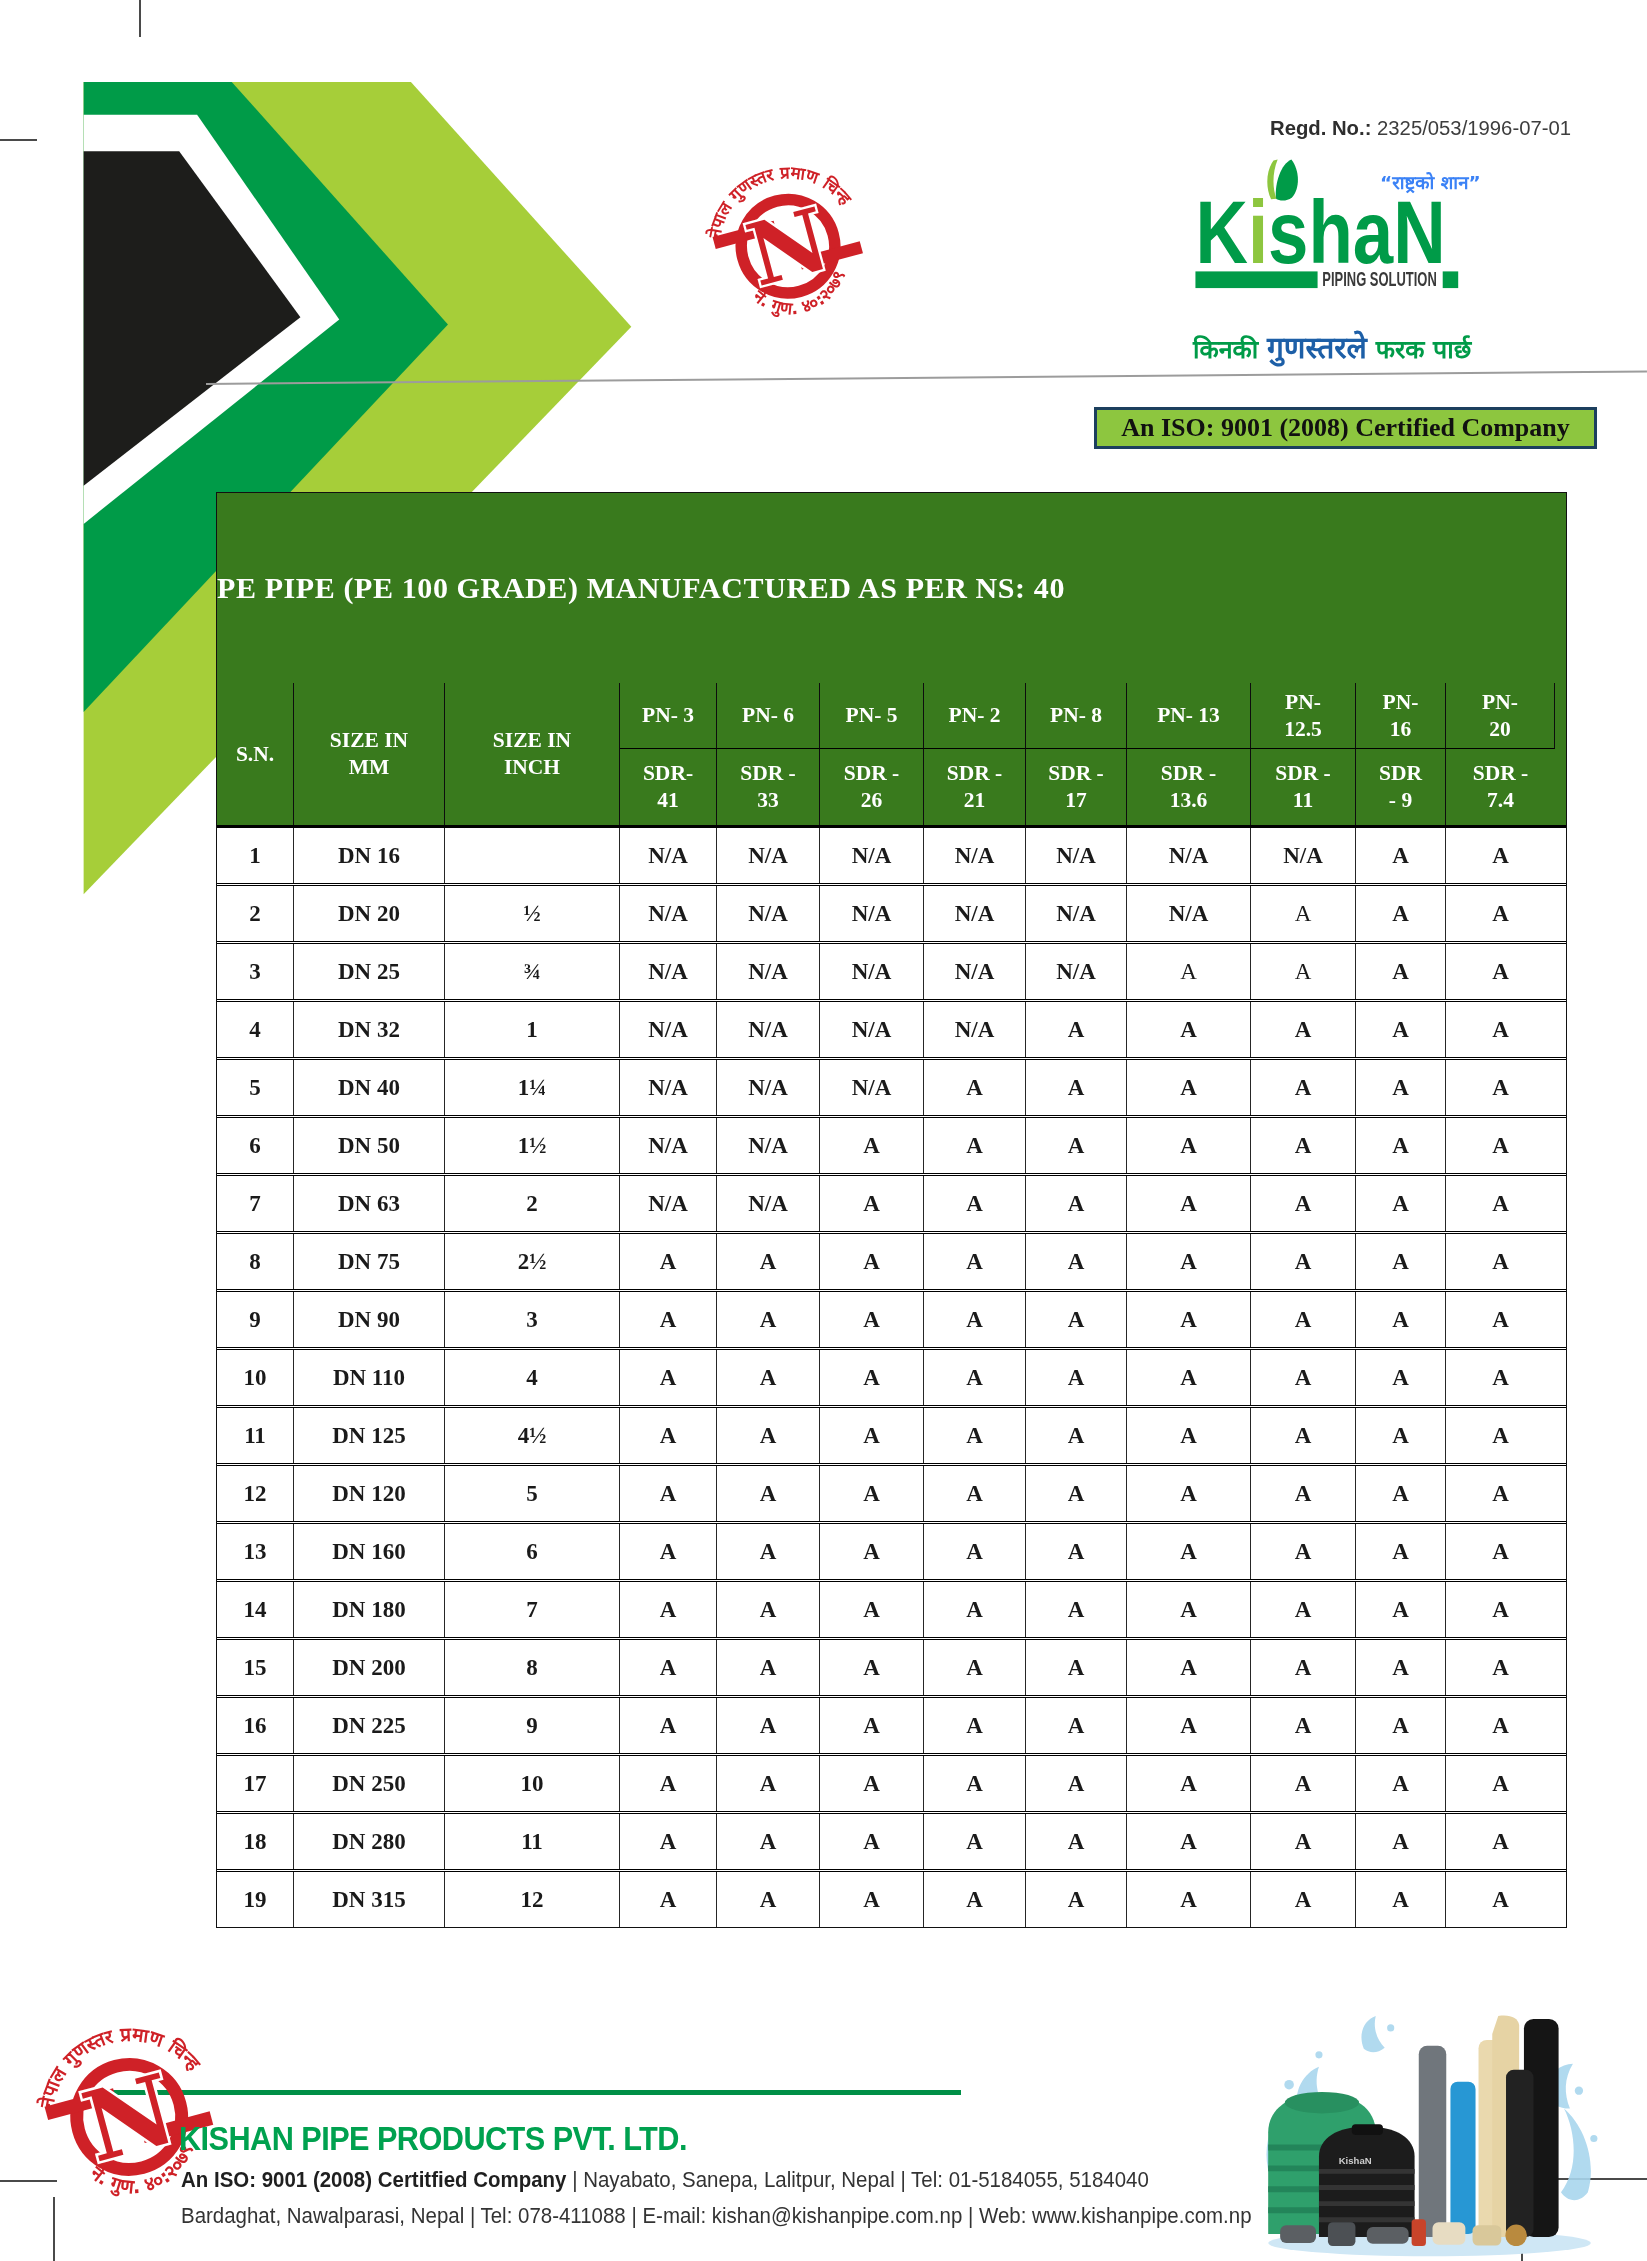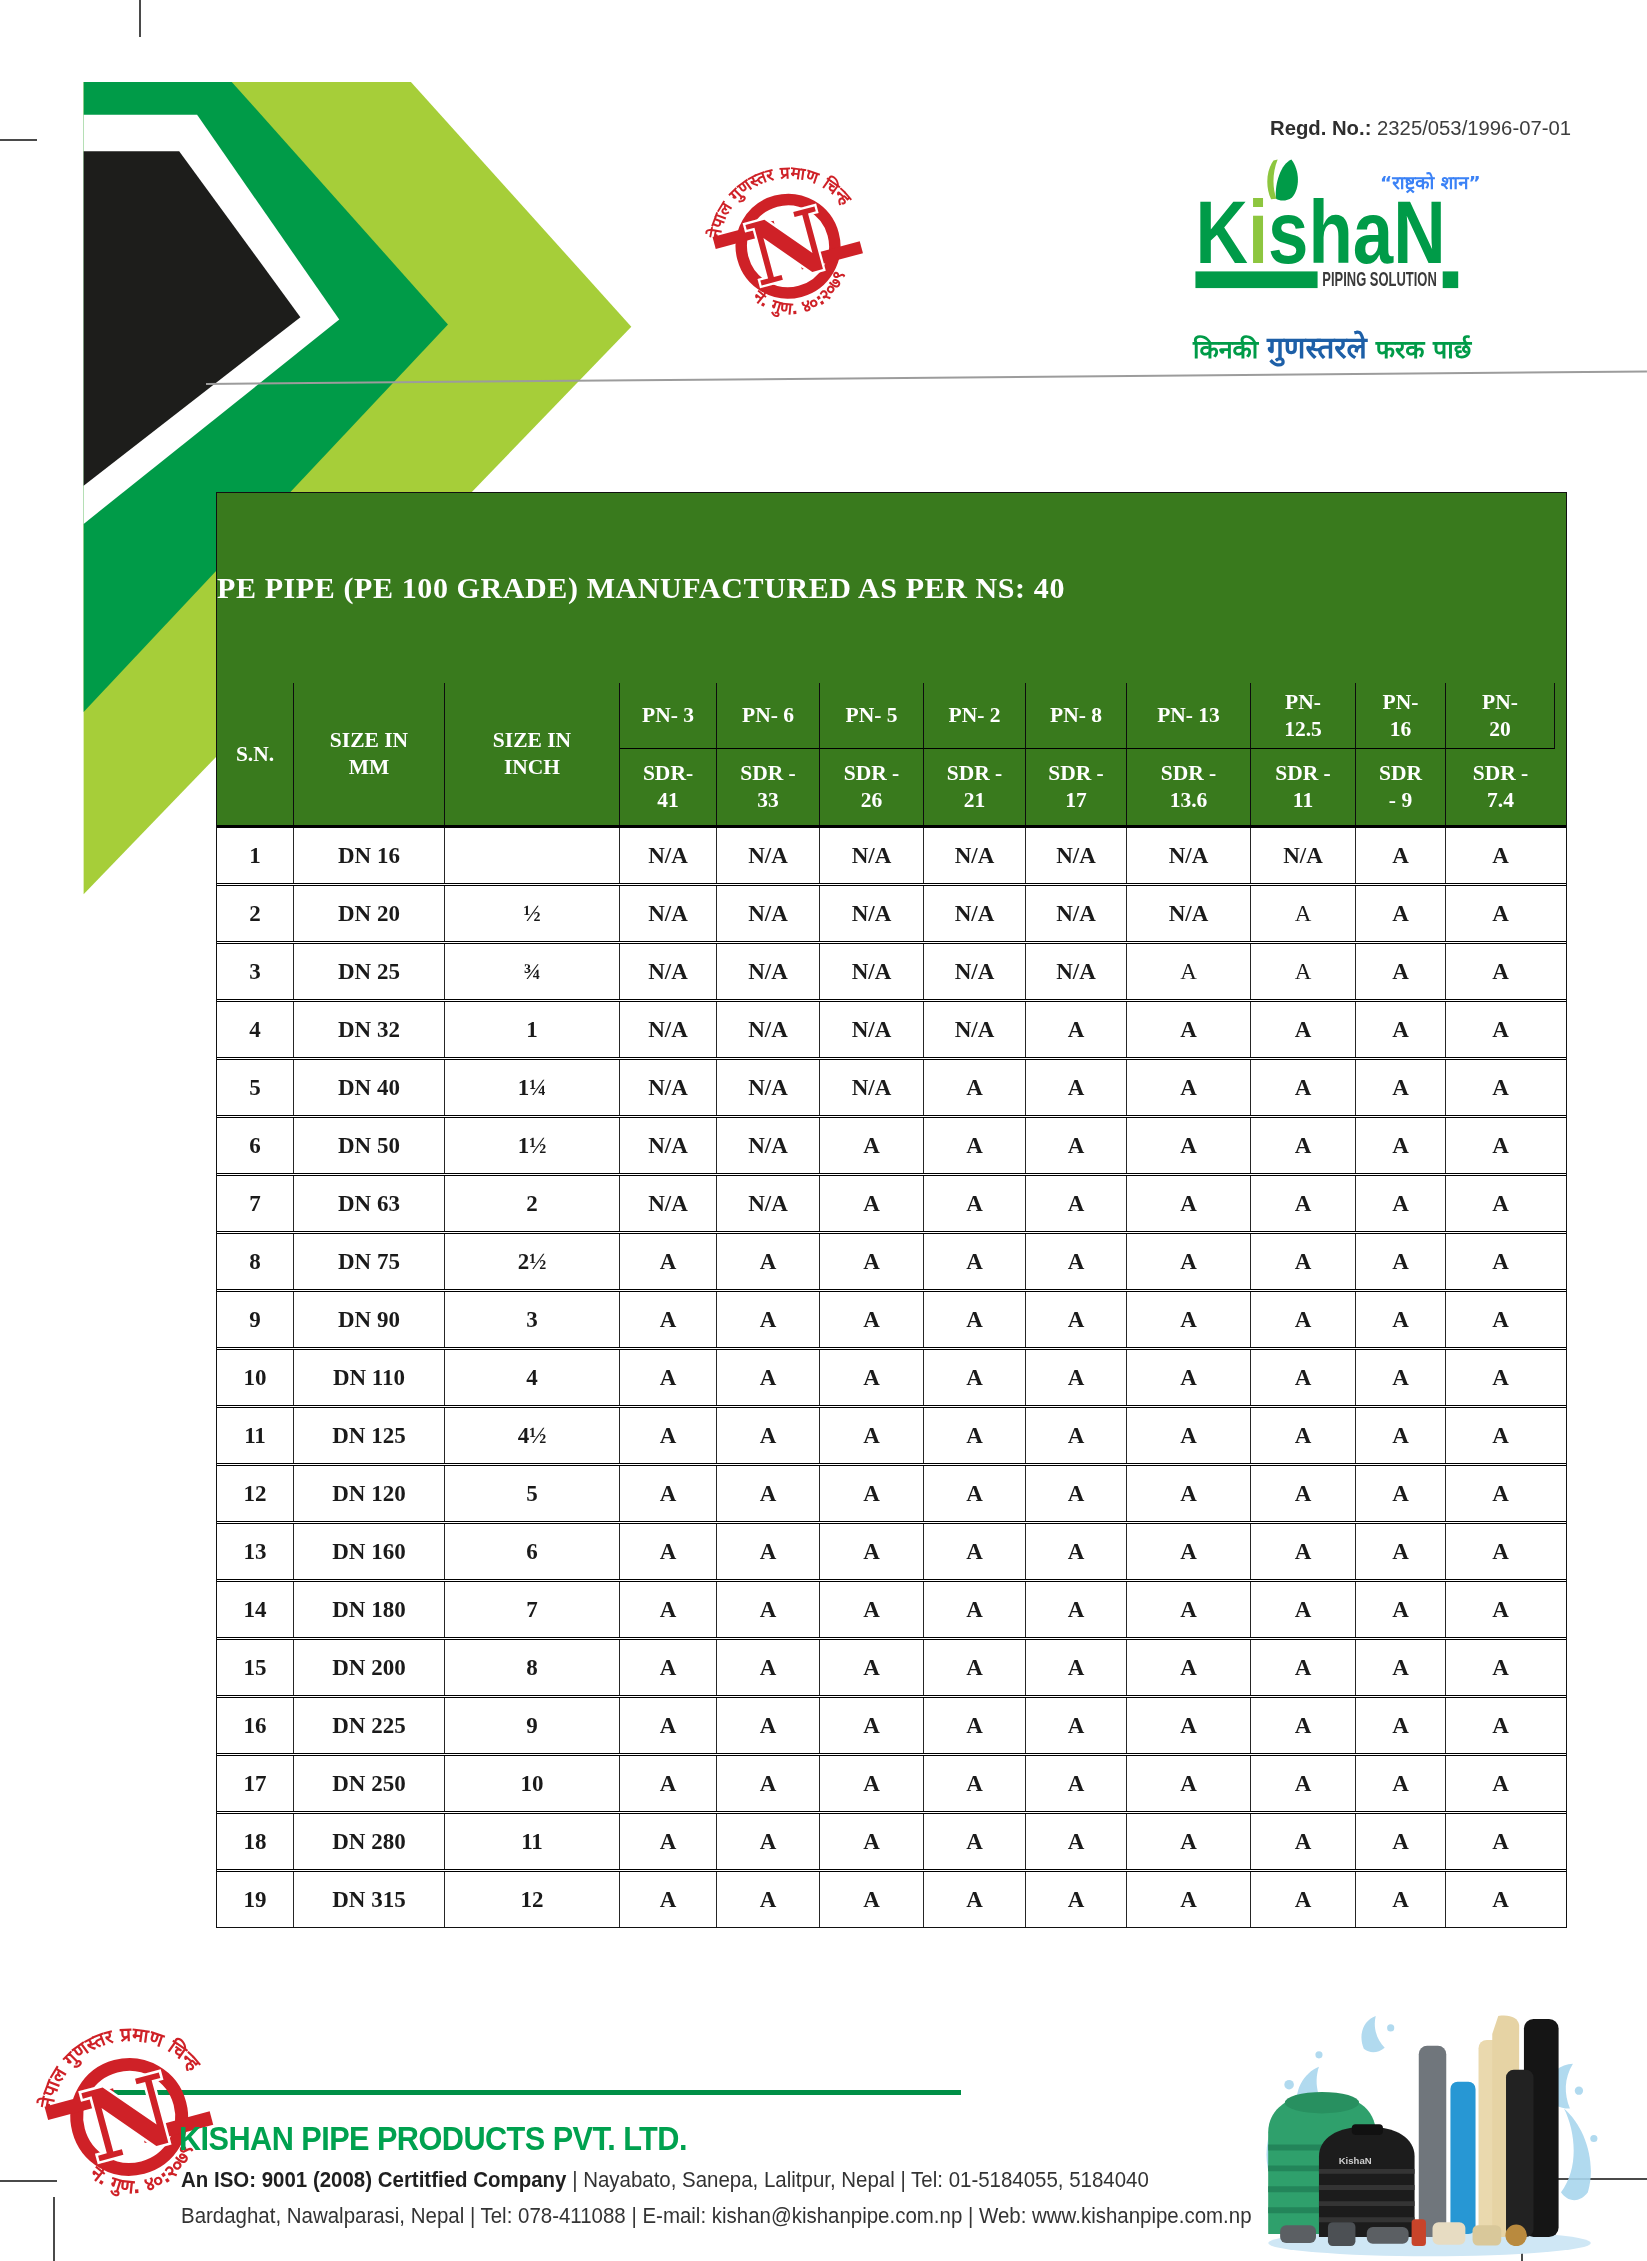--- a/index.html
+++ b/index.html
@@ -127,20 +127,23 @@
   <div class="abs slogan">“राष्ट्रको शान”</div>
 
   <div class="abs tagline">
     <span class="tg-green">किनकी</span>
     <span class="tg-blue">गुणस्तरले</span>
     <span class="tg-green">फरक पार्छ</span>
   </div>
 
   <div class="abs gray-line"></div>
 
+  <div class="abs iso-banner">
+    <span>An ISO: 9001 (2008) Certified Company</span>
+  </div>
 
   <div class="abs table-wrap">
     <div class="title-band">
       <span>PE PIPE (PE 100 GRADE) MANUFACTURED AS PER NS: 40</span>
     </div>
     <div class="hdr-grid" id="tableHeader">
         <div class="h-cell h-span" style="grid-column: 1;">S.N.</div>
         <div class="h-cell h-span" style="grid-column: 2;">SIZE IN<br>MM</div>
         <div class="h-cell h-span" style="grid-column: 3;">SIZE IN<br>INCH</div>
         <div class="h-cell h-pn" style="grid-column: 4;">PN- 3</div>

